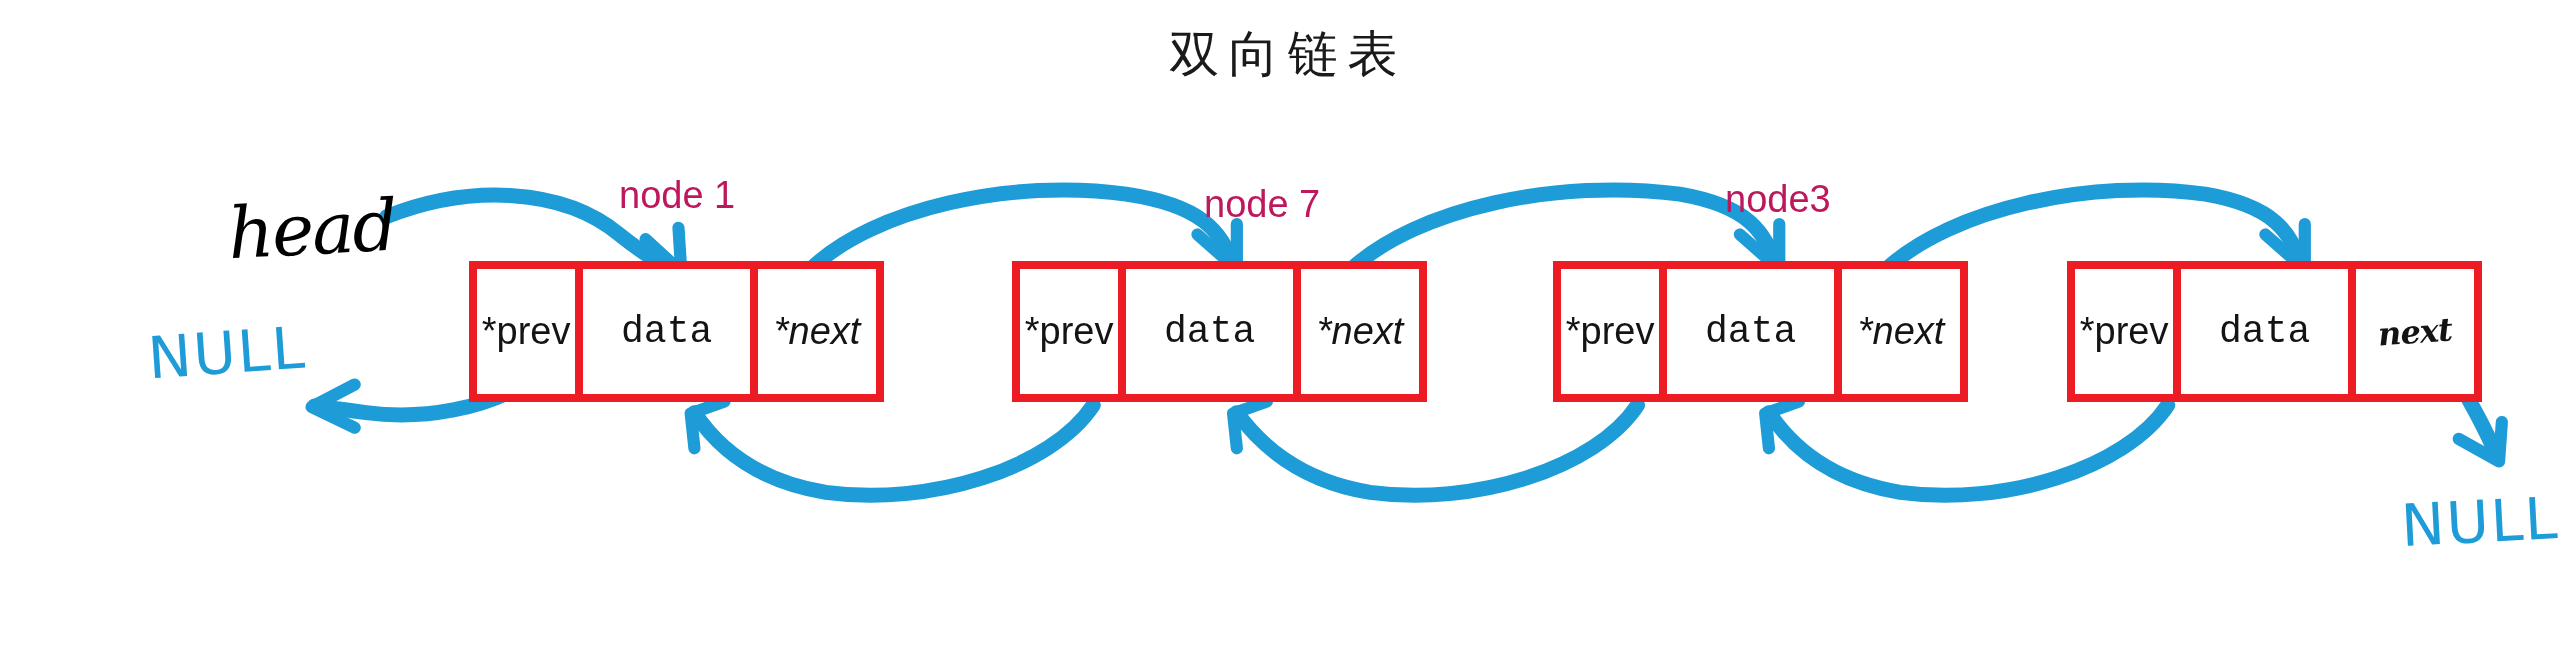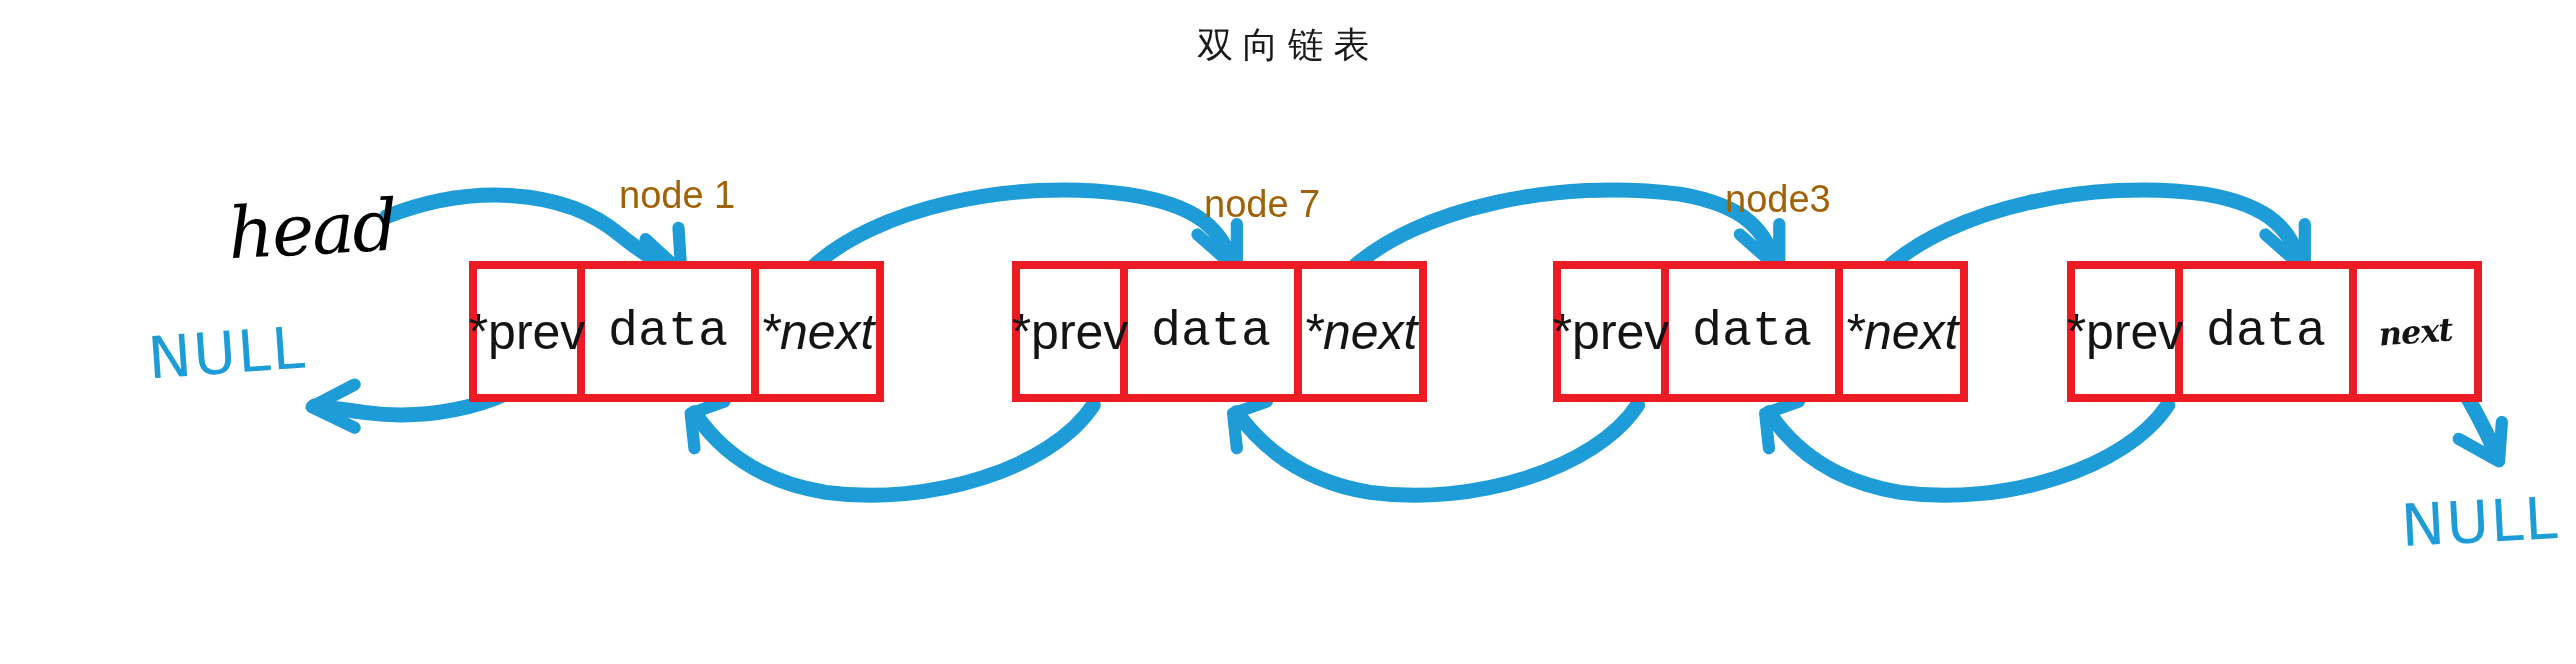--- a/index.html
+++ b/index.html
@@ -19,21 +19,21 @@
   }
 
   
   #title {
     position: absolute;
     left: 0;
     top: 20.6px;
     width: 2576px;
     text-align: center;
     font-family: "DejaVu Sans", sans-serif;
-    font-size: 36px;
+    font-size: 50px;
     font-weight: 400;
     color: #1a1a1a;
     letter-spacing: 9.4px;
   }
 
   
   #strokes {
     position: absolute;
     left: 0;
     top: 0;
@@ -53,21 +53,21 @@
     display: flex;
     z-index: 3;
   }
   .cell {
     box-sizing: border-box;
     border-right: 8.4px solid #ed1c24;
     display: flex;
     align-items: center;
     justify-content: center;
     font-family: "Liberation Sans", sans-serif;
-    font-size: 50px;
+    font-size: 38px;
     color: #141414;
     background: transparent;
     white-space: nowrap;
   }
   .cell:last-child { border-right: none; font-style: italic; }
   .cell.prev { width: 108px; }
   .cell.data { width: 178px; font-family: Liberation Mono, monospace; }
   .cell.next { width: 120px; }
 
   .cell.handwritten {
@@ -77,21 +77,21 @@
     font-size: 32px;
     letter-spacing: -0.9px;
     transform: rotate(-4deg);
   }
 
   
   .node-label {
     position: absolute;
     font-family: "Liberation Sans", sans-serif;
     font-size: 38px;
-    color: #a16207;
+    color: #be185d;
     white-space: nowrap;
     z-index: 4;
   }
 
   
   .handwrite {
     position: absolute;
     white-space: nowrap;
     z-index: 4;
   }

